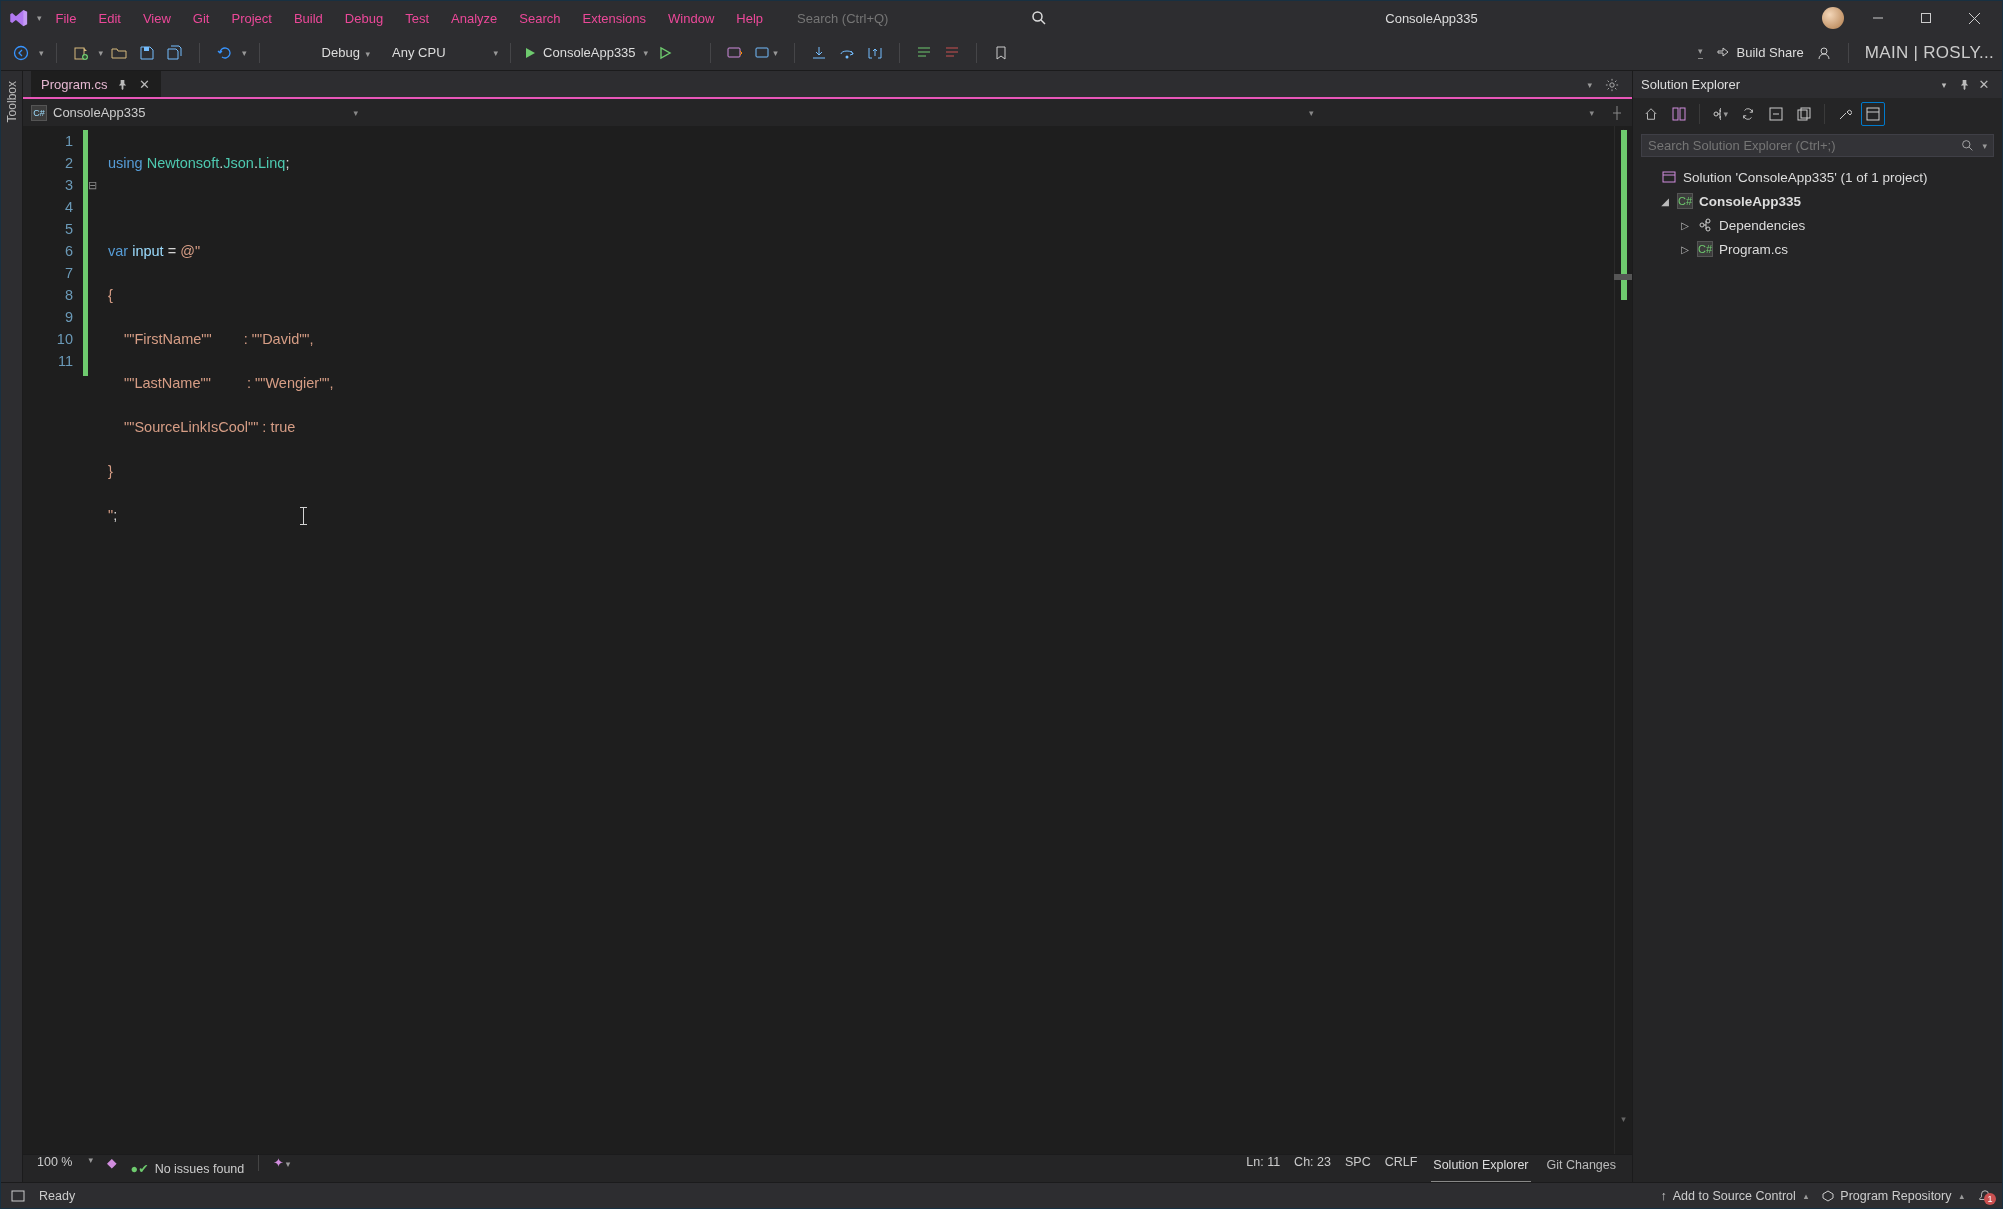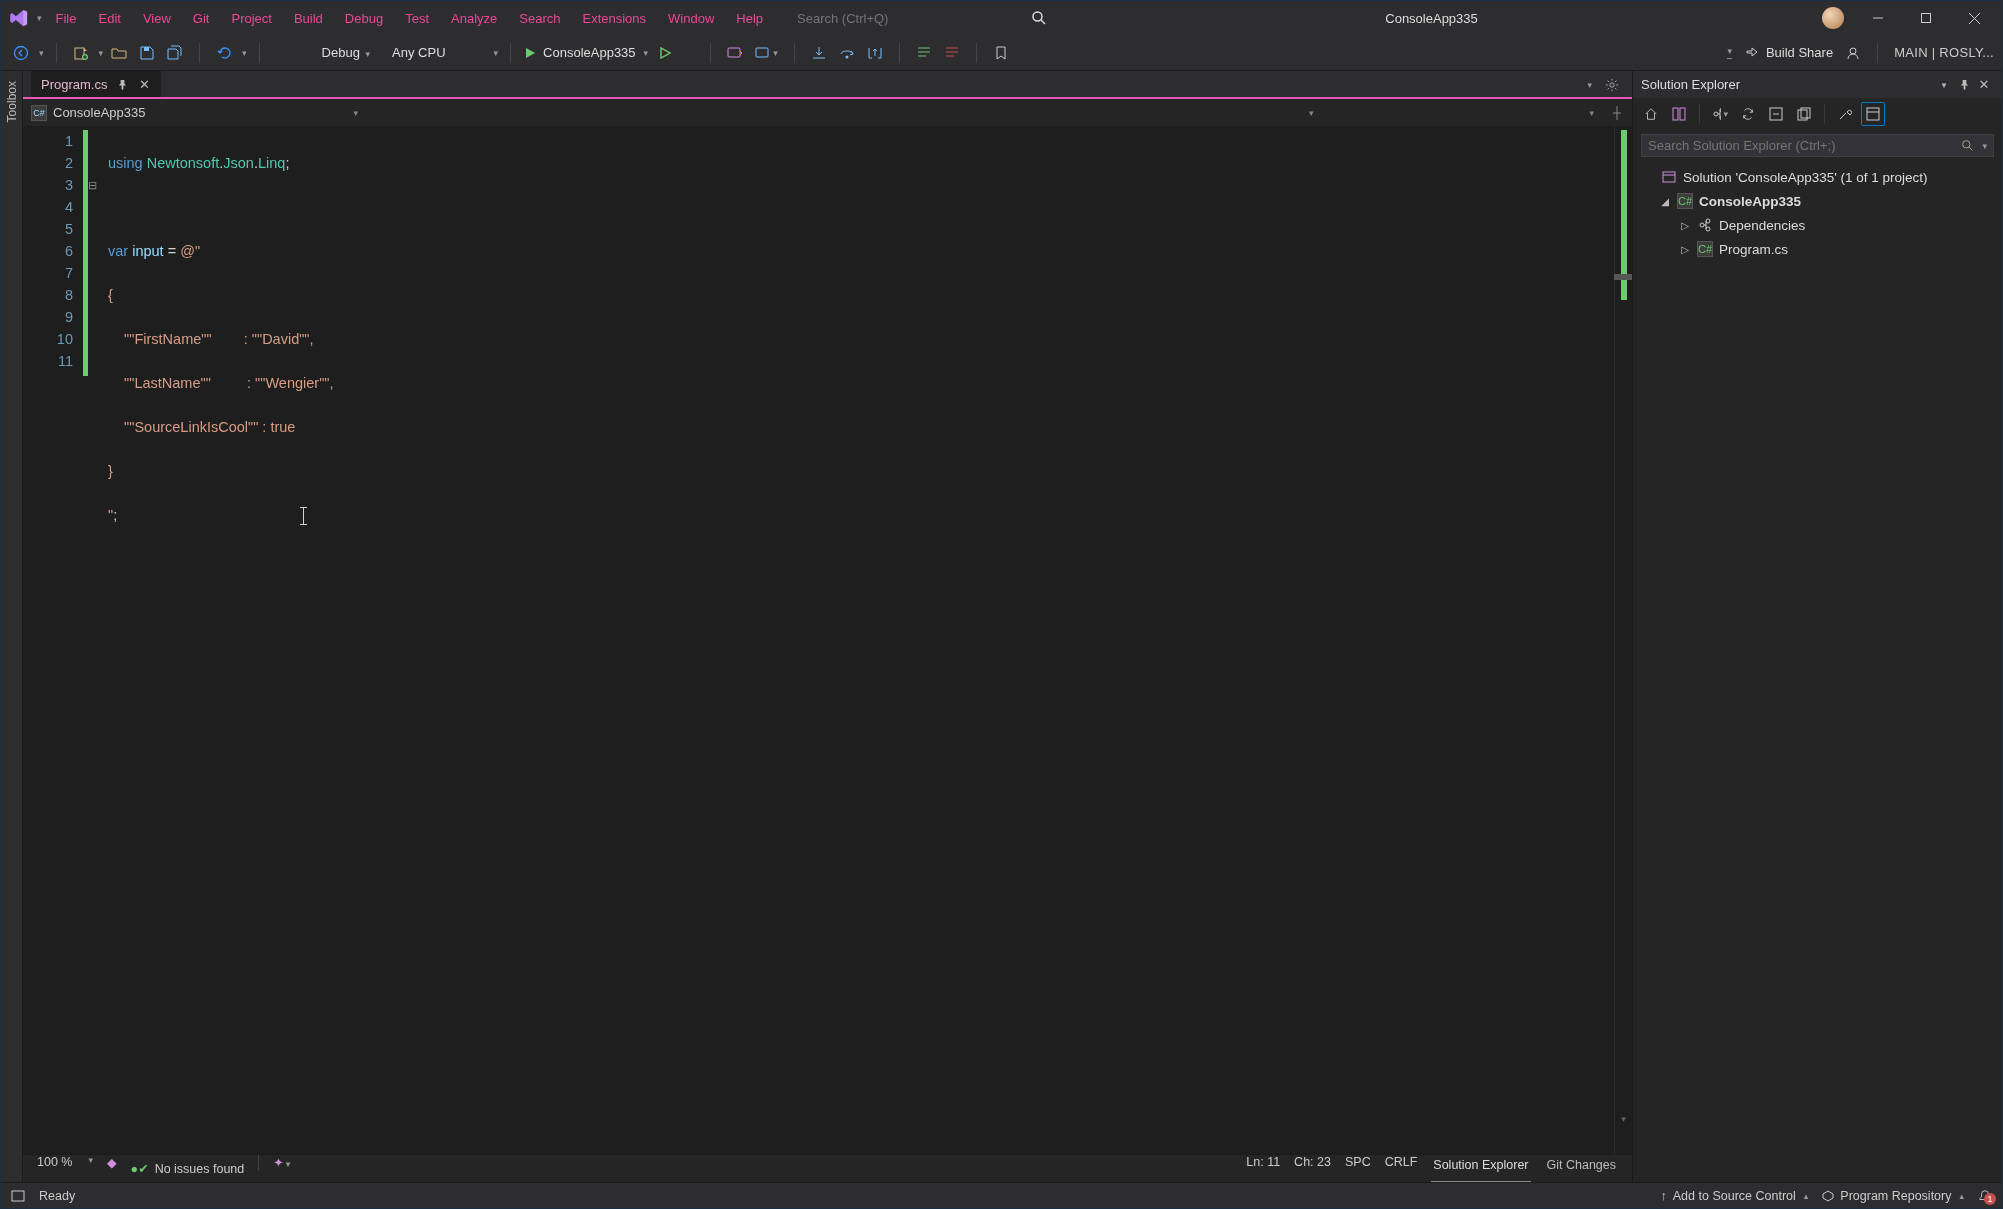--- a/index.html
+++ b/index.html
@@ -37,21 +37,21 @@
   display:flex; align-items:center; height:36px; background:#2d2d30; padding:0 8px; gap:8px;
   border-bottom:1px solid #1b1b1c;
 }
 .tb-group{display:flex;align-items:center;gap:4px;}
 .tb-btn{height:26px;min-width:24px;padding:0 4px;display:flex;align-items:center;justify-content:center;color:#ccc;cursor:pointer;border-radius:2px;}
 .tb-sep{width:1px;height:20px;background:#454548;margin:0 4px;}
 .tb-text{padding:0 4px;color:#ddd;font-size:13px;}
 .tb-run{color:#6eca6e;display:flex;align-items:center;gap:6px;}
 .chev{font-size:9px;color:#999;margin-left:2px;}
 .toolbar .right{margin-left:auto;display:flex;align-items:center;gap:12px;}
-.branch{color:#ccc;font-size:13px;letter-spacing:.3px;}
+.branch{color:#ccc;font-size:17px;letter-spacing:.3px;}
 
 
 .shell{flex:1;display:flex;min-height:0;}
 .left-rail{width:22px;background:#2d2d30;border-right:1px solid #1b1b1c;display:flex;align-items:flex-start;justify-content:center;padding-top:6px;}
 .left-rail .vt{writing-mode:vertical-rl;transform:rotate(180deg);color:#bbb;font-size:12px;padding:4px 2px;cursor:pointer;}
 .editor-area{flex:1;display:flex;flex-direction:column;min-width:0;}
 
 
 .tabs{display:flex;align-items:center;background:#2d2d30;height:27px;padding-left:8px;position:relative;}
 .tab{display:flex;align-items:center;height:27px;padding:0 10px;gap:8px;background:#1e1e1e;color:#e6b8d2;font-size:13px;position:relative;border-top:2px solid transparent;}

